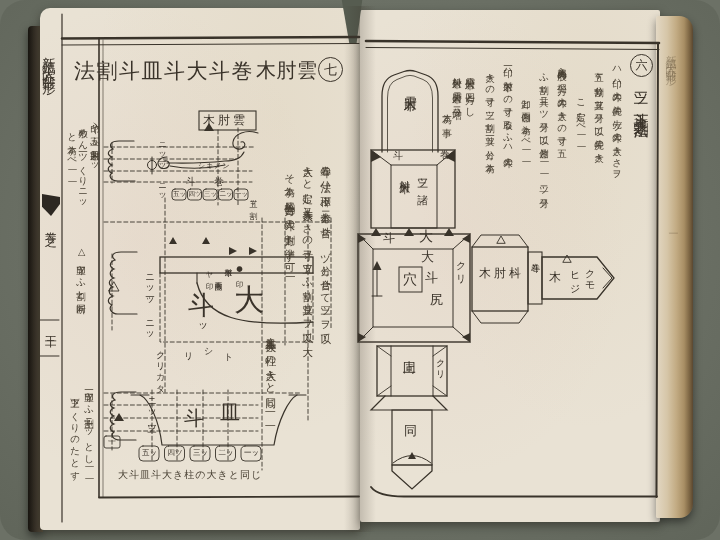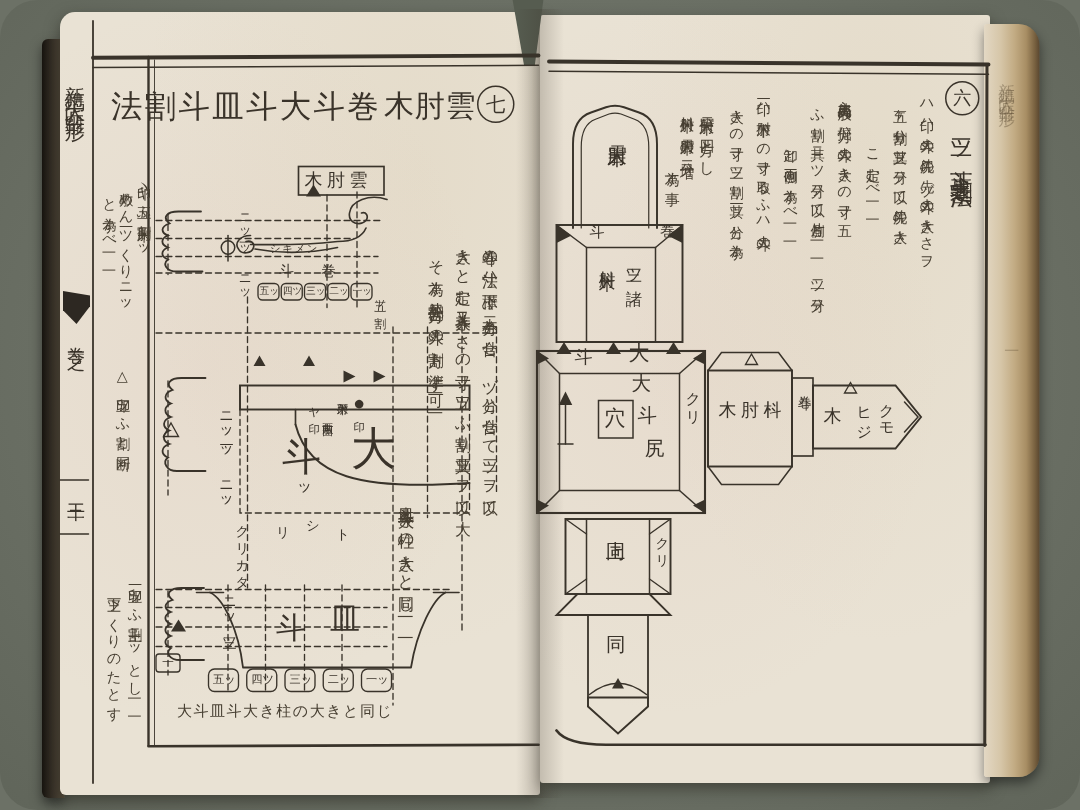--- a/index.html
+++ b/index.html
@@ -182,21 +182,21 @@
 
   <div class="t v soft" style="left:320px;top:158px;font-size:10.5px;">巻斗の寸法ハ樺下ぶ二本分と合せ、ヅ分と合せて三ツヲ以て</div>
   <div class="t v soft" style="left:302px;top:158px;font-size:10.5px;">大きと定む又大斗大きさの寸ヲ五ツふ割り其三ツヲ以て大</div>
   <div class="t v soft" style="left:284px;top:166px;font-size:10.5px;">そ為す斗尻割合方ハ大斗の割方ト準ず可——</div>
   <div class="t v soft" style="left:264px;top:328px;font-size:11px;">大斗皿斗大き柱の大きと同じ——</div>
 
   <div class="t" style="left:203px;top:114px;font-size:12px;letter-spacing:3px;">木肘雲</div>
   <div class="t v" style="left:158px;top:136px;font-size:8.5px;">ニッ</div>
   <div class="t v" style="left:158px;top:157px;font-size:8.5px;">一ッ</div>
   <div class="t v" style="left:158px;top:177px;font-size:8.5px;">ニッ</div>
-  <div class="t" style="left:180px;top:163px;font-size:7px;letter-spacing:1px;">シキメン</div>
+  <div class="t" style="left:198px;top:163px;font-size:7px;letter-spacing:1px;">シキメン</div>
   <div class="t" style="left:186px;top:177px;font-size:10px;">斗</div>
   <div class="t" style="left:214px;top:177px;font-size:10px;">巻</div>
   <div class="t" style="left:173px;top:191px;font-size:6.5px;">五ッ</div>
   <div class="t" style="left:188.5px;top:191px;font-size:6.5px;">四ツ</div>
   <div class="t" style="left:204px;top:191px;font-size:6.5px;">三ッ</div>
   <div class="t" style="left:219.5px;top:191px;font-size:6.5px;">二ッ</div>
   <div class="t" style="left:235px;top:191px;font-size:6.5px;">一ッ</div>
   <div class="t v" style="left:248px;top:194px;font-size:8px;">五ッ割</div>
   <div class="t" style="left:234px;top:284px;font-size:30px;">大</div>
   <div class="t" style="left:188px;top:292px;font-size:26px;">斗</div>

